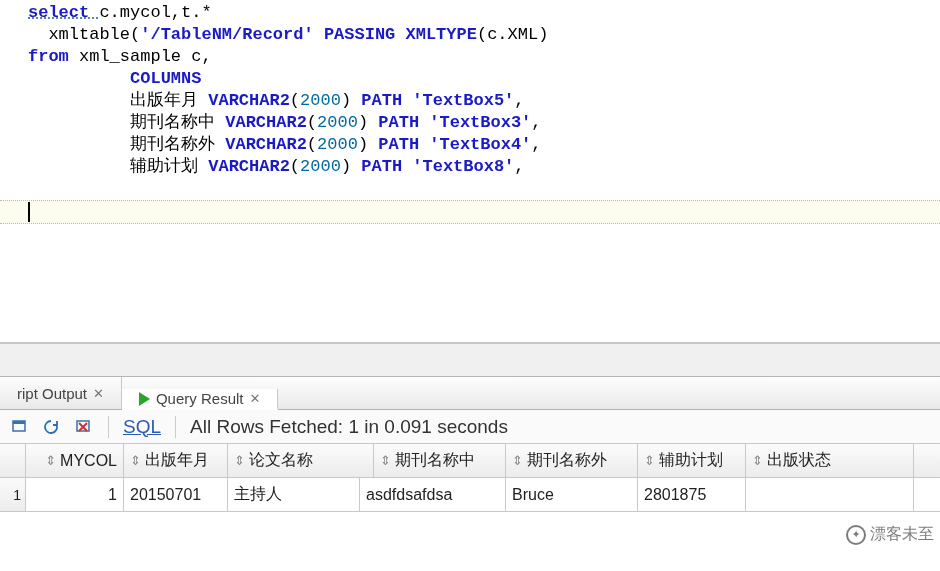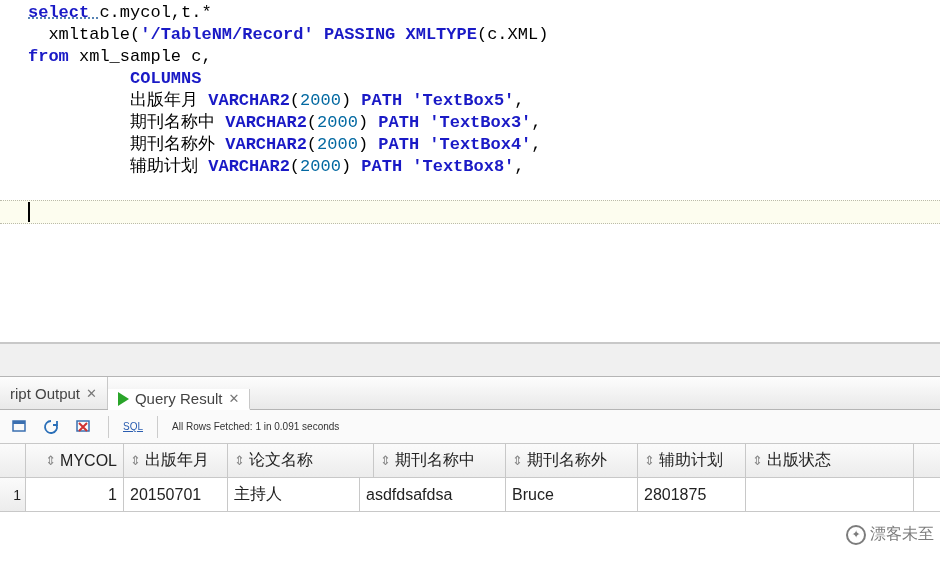--- a/index.html
+++ b/index.html
@@ -60,21 +60,21 @@
     background: linear-gradient(#fdfdfd,#e9e9e9);
     display: flex;
     align-items: stretch;
     font-family: "Helvetica Neue", Arial, sans-serif;
     font-size: 15px;
   }
   .tab {
     display: flex;
     align-items: center;
     gap: 6px;
-    padding: 0 10px;
+    padding: 0 17px;
     border-right: 1px solid #c8c8c8;
     color: #444;
     justify-content: flex-end;
   }
   .tab.active {
     background: #fff;
     border-bottom: 2px solid #fff;
     margin-bottom: -1px;
     margin-top: 12px;
   }
@@ -92,21 +92,21 @@
 
   
   .result-toolbar {
     height: 34px;
     display: flex;
     align-items: center;
     gap: 10px;
     padding: 8px 8px;
     border-bottom: 1px solid #c8c8c8;
     font-family: "Helvetica Neue", Arial, sans-serif;
-    font-size: 10px;
+    font-size: 19px;
     color: #333;
     background: #fafafa;
   }
   .tb-icon {
     width: 22px; height: 22px;
     display: flex; align-items: center; justify-content: center;
   }
   .tb-sep {
     width: 1px; height: 22px; background: #ccc;
     margin: 0 4px;

